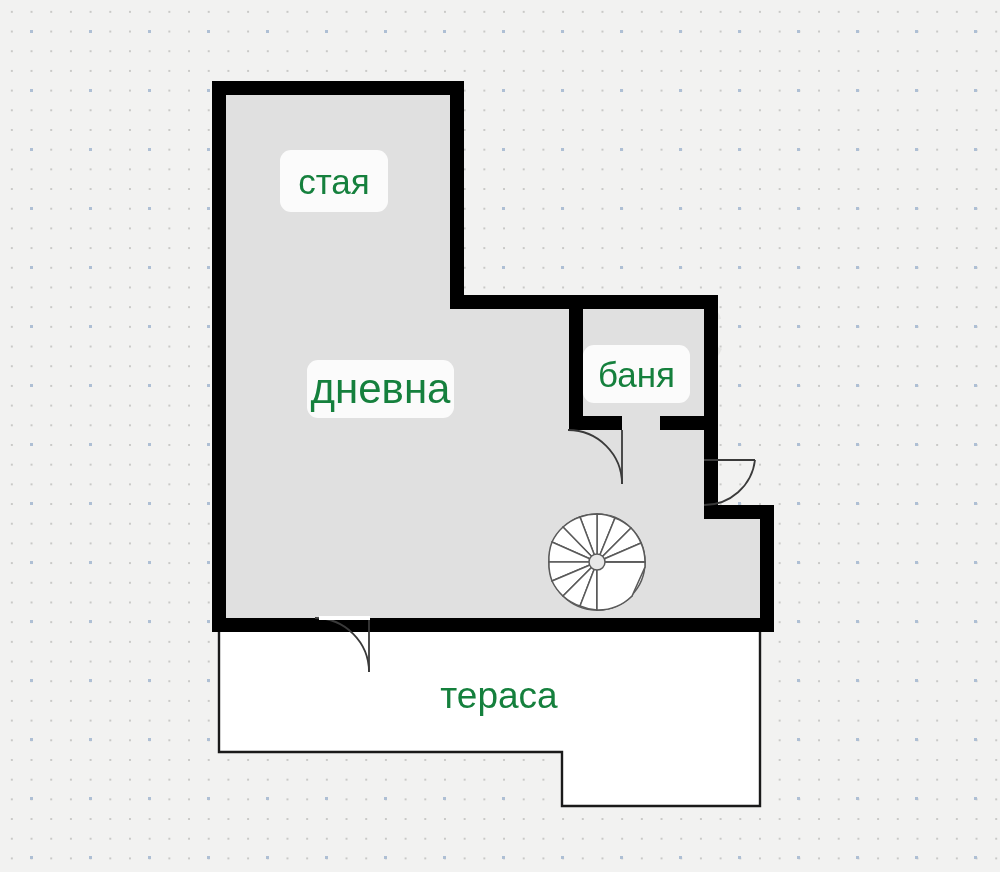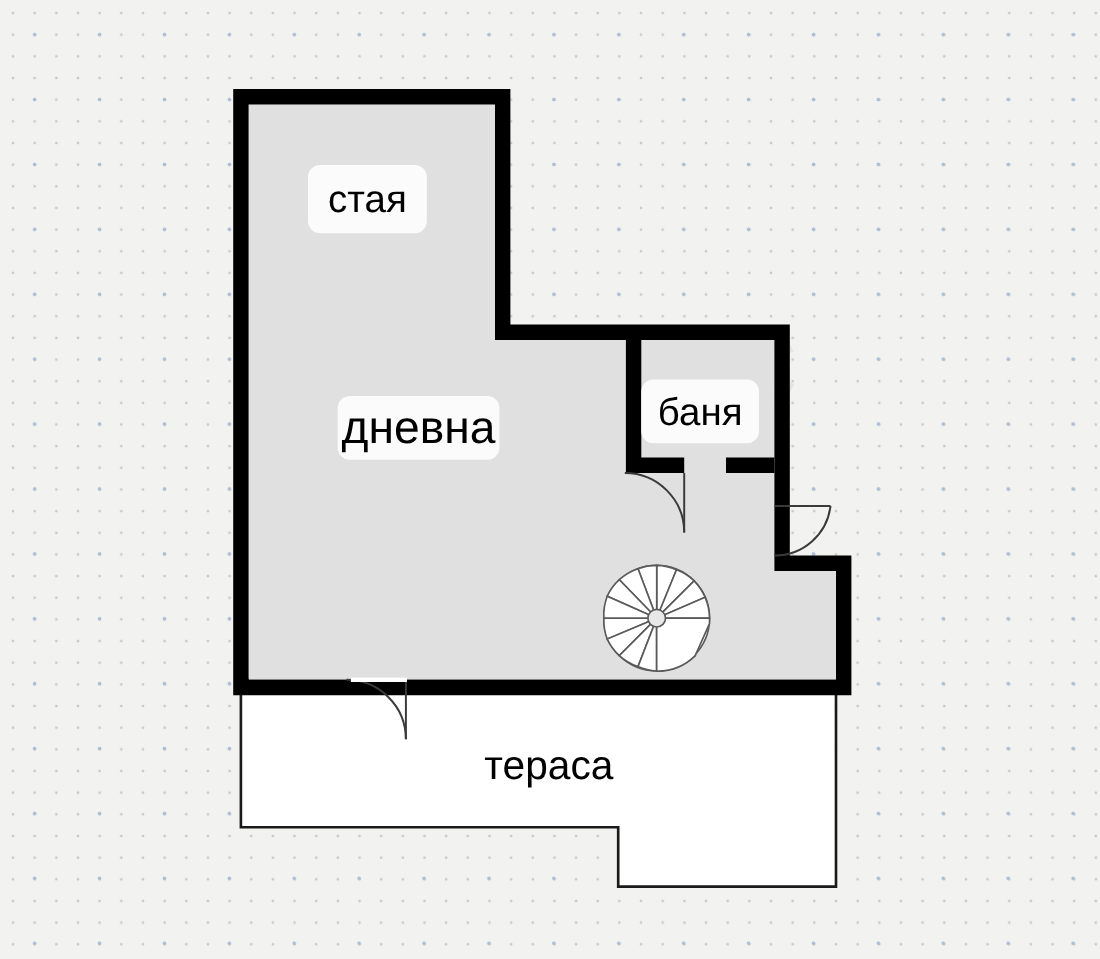--- a/index.html
+++ b/index.html
@@ -34,21 +34,21 @@
     left: 0;
     top: 0;
     width: 1000px;
     height: 872px;
   }
   
   .room-label {
     position: absolute;
     background: #fbfbfb;
     border-radius: 11px;
-    color: #000000;
+    color: #15803d;
     font-family: "Liberation Sans", sans-serif;
     font-weight: 400;
     white-space: nowrap;
     display: flex;
     align-items: center;
     justify-content: center;
     line-height: 1;
   }
   .room-label.plain {
     background: transparent;

